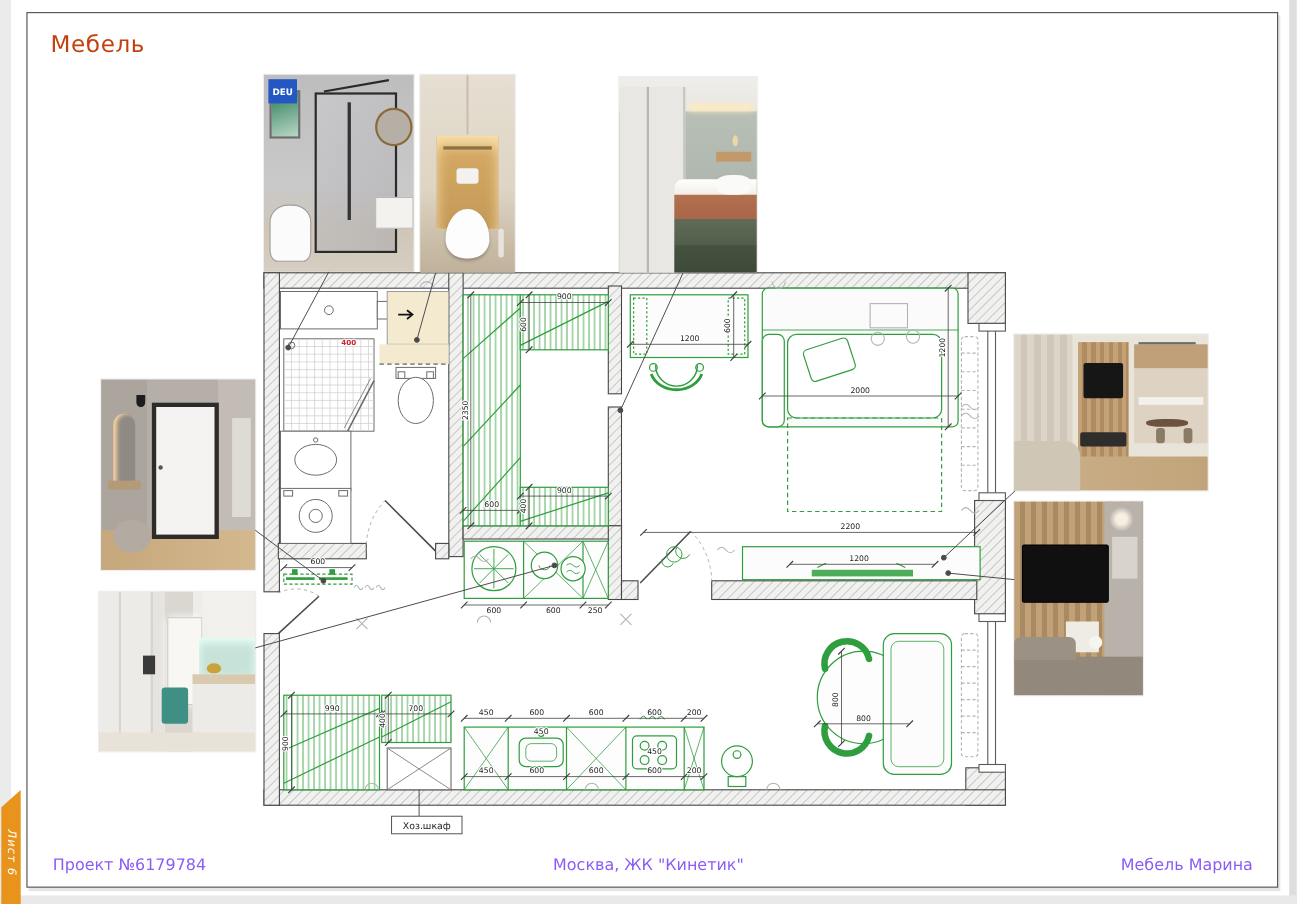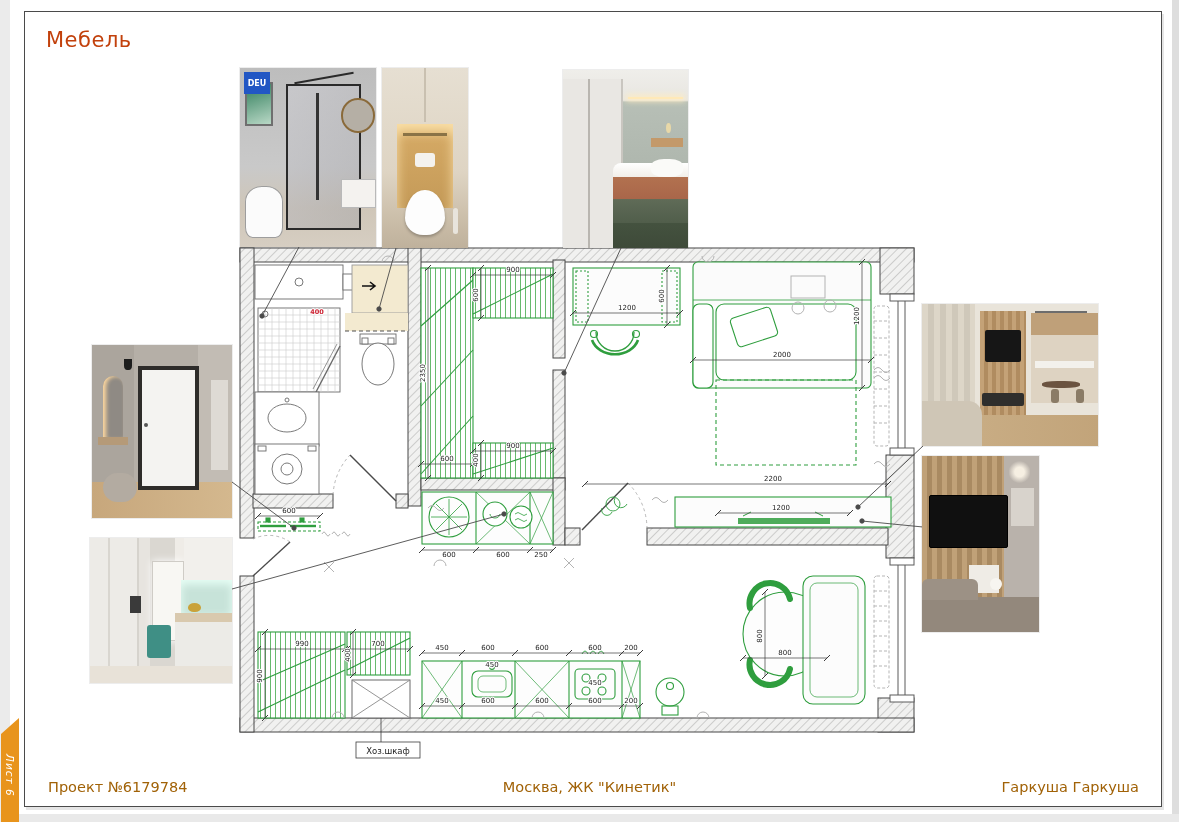--- a/index.html
+++ b/index.html
@@ -3,21 +3,21 @@
 <meta charset="utf-8">
 <style>
   html,body{margin:0;padding:0;background:#ffffff;font-family:"DejaVu Sans",sans-serif;}
   #page{position:relative;width:1179px;height:822px;background:#fff;overflow:hidden;}
   #edge-left{position:absolute;left:0;top:0;width:10px;height:822px;background:#ebebeb;}
   #edge-right{position:absolute;right:0;top:0;width:7px;height:822px;background:#dedede;}
   #edge-bottom{position:absolute;left:0;bottom:0;width:1179px;height:8px;background:#e9e9e9;}
   #sheet{position:absolute;left:24px;top:11px;width:1136px;height:794px;background:#fff;
          border:1.6px solid #4a4a4a;box-shadow:2px 3px 0 rgba(0,0,0,.10);}
   #title{position:absolute;left:46px;top:28px;font-size:21px;color:#c2410c;letter-spacing:.5px;}
-  .footer-text{position:absolute;top:779px;font-size:14.5px;color:#a16207;white-space:nowrap;}
+  .footer-text{position:absolute;top:779px;font-size:14.5px;color:#8b5cf6;white-space:nowrap;}
   #footer-project{left:48px;}
   #footer-location{left:0;width:1179px;text-align:center;}
   #footer-author{right:40px;text-align:right;}
   #sheet-tab{position:absolute;left:1px;top:718px;width:18px;height:104px;background:#e8941c;
     clip-path:polygon(0 16px,100% 0,100% 100%,0 100%);color:#fff;display:flex;align-items:center;justify-content:center;}
   #sheet-tab span{writing-mode:vertical-rl;font-size:10.5px;letter-spacing:1px;margin-top:10px;font-style:italic;}
   svg{position:absolute;left:0;top:0;}
   .dimt{font-size:7px;fill:#1c1c1c;paint-order:stroke;stroke:#ffffff;stroke-width:2px;stroke-linejoin:round;text-anchor:middle;}
   .redt{font-size:6.5px;font-weight:bold;fill:#cc2233;paint-order:stroke;stroke:#fff;stroke-width:1.6px;text-anchor:middle;}
   .lbl{font-size:8.5px;fill:#1c1c1c;text-anchor:middle;}
@@ -494,17 +494,17 @@
     <div style="right:8%;top:2%;width:18%;height:14%;background:radial-gradient(circle,#f6efe2 30%,rgba(246,239,226,0) 70%);"></div>
     <div style="left:6%;top:22%;width:66%;height:29%;background:#101010;border:1px solid #000;border-radius:2px;"></div>
     <div style="left:40%;bottom:22%;width:26%;height:16%;background:#efece6;"></div>
     <div style="left:58%;bottom:24%;width:12px;height:12px;background:#f7f5f0;border-radius:50%;"></div>
     <div style="left:0;bottom:0;width:100%;height:20%;background:#93887c;"></div>
     <div style="left:0;bottom:18%;width:48%;height:12%;background:#9c9185;border-radius:6px 6px 0 0;"></div>
   </div>
 
   <div class="footer-text" id="footer-project">Проект №6179784</div>
   <div class="footer-text" id="footer-location">Москва, ЖК "Кинетик"</div>
-  <div class="footer-text" id="footer-author">Гаркуша Гаркуша</div>
+  <div class="footer-text" id="footer-author">Мебель Марина</div>
   <div id="sheet-tab">
     <span>Лист 6</span>
   </div>
 </div>
 
 </body></html>

